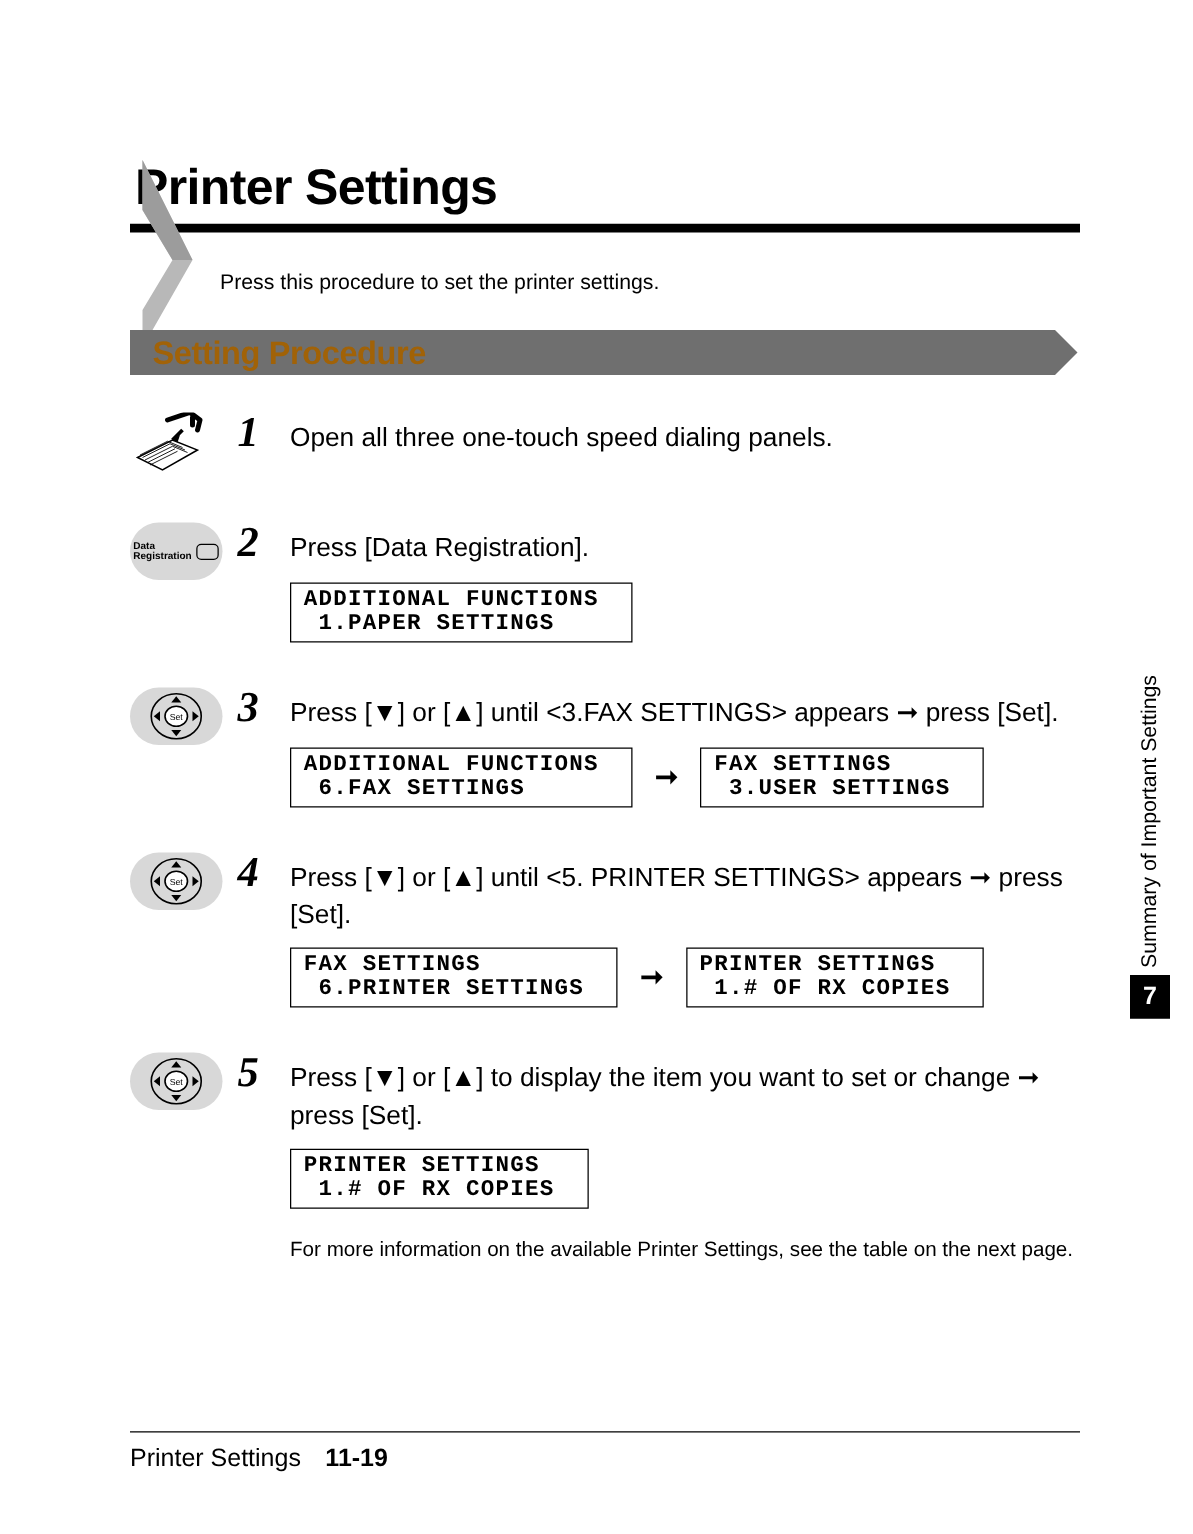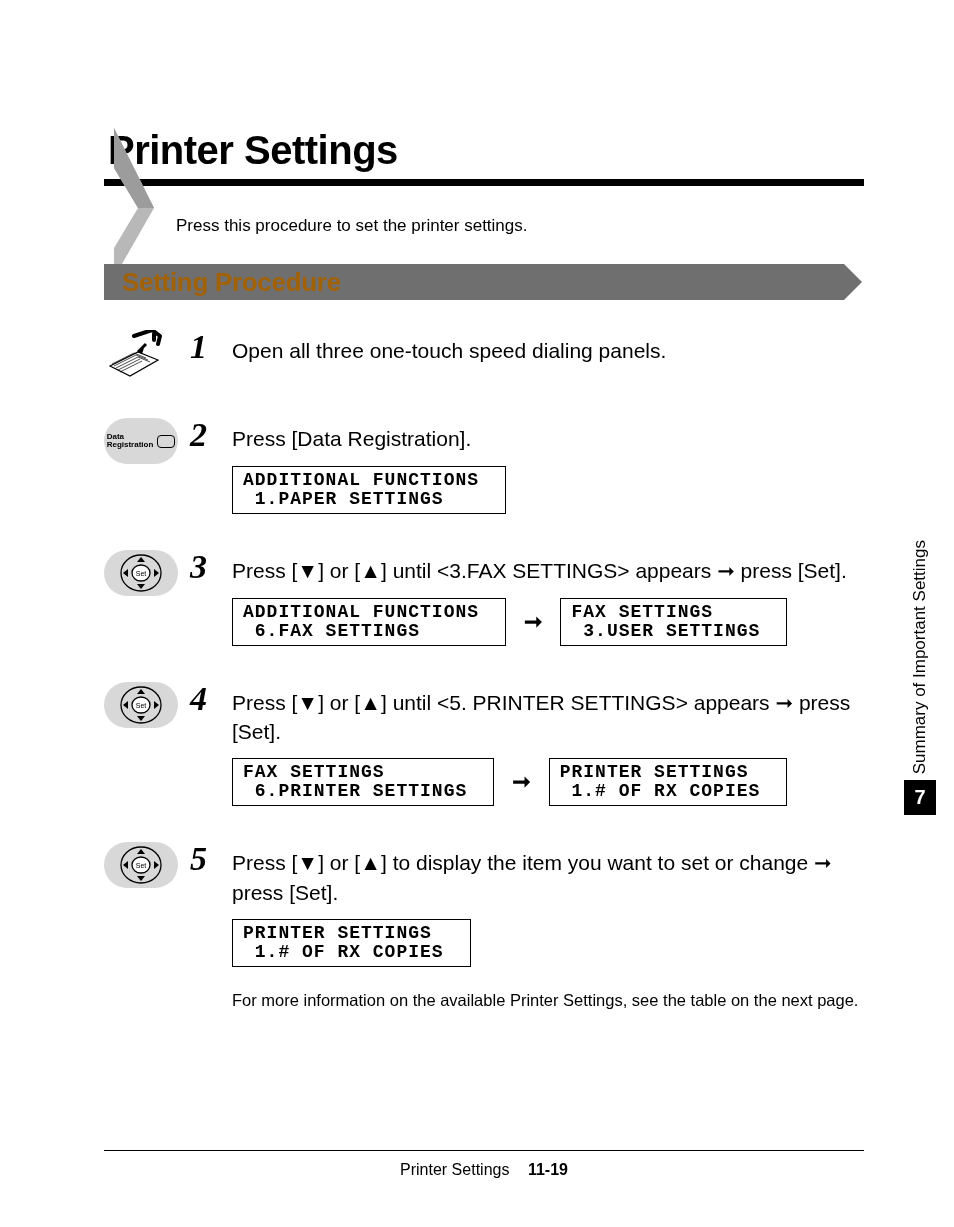--- a/index.html
+++ b/index.html
@@ -158,22 +158,22 @@
     text-align: center;
   }
   .footer {
     position: absolute;
     left: 104px;
     bottom: 48px;
     width: 760px;
   }
   .footer-rule { height: 1px; background: #000; margin-bottom: 10px;}
   .footer-text {
-    text-align: center;
-    font-size: 16px;
+    text-align: left;
+    font-size: 20px;
   }
   .footer-text .pg { font-weight: bold; margin-left: 14px;}
   .data-reg-label {
     font-size: 8px; font-weight: bold; line-height: 1;
     text-align: left;
   }
 </style>
 </head>
 <body>
 

